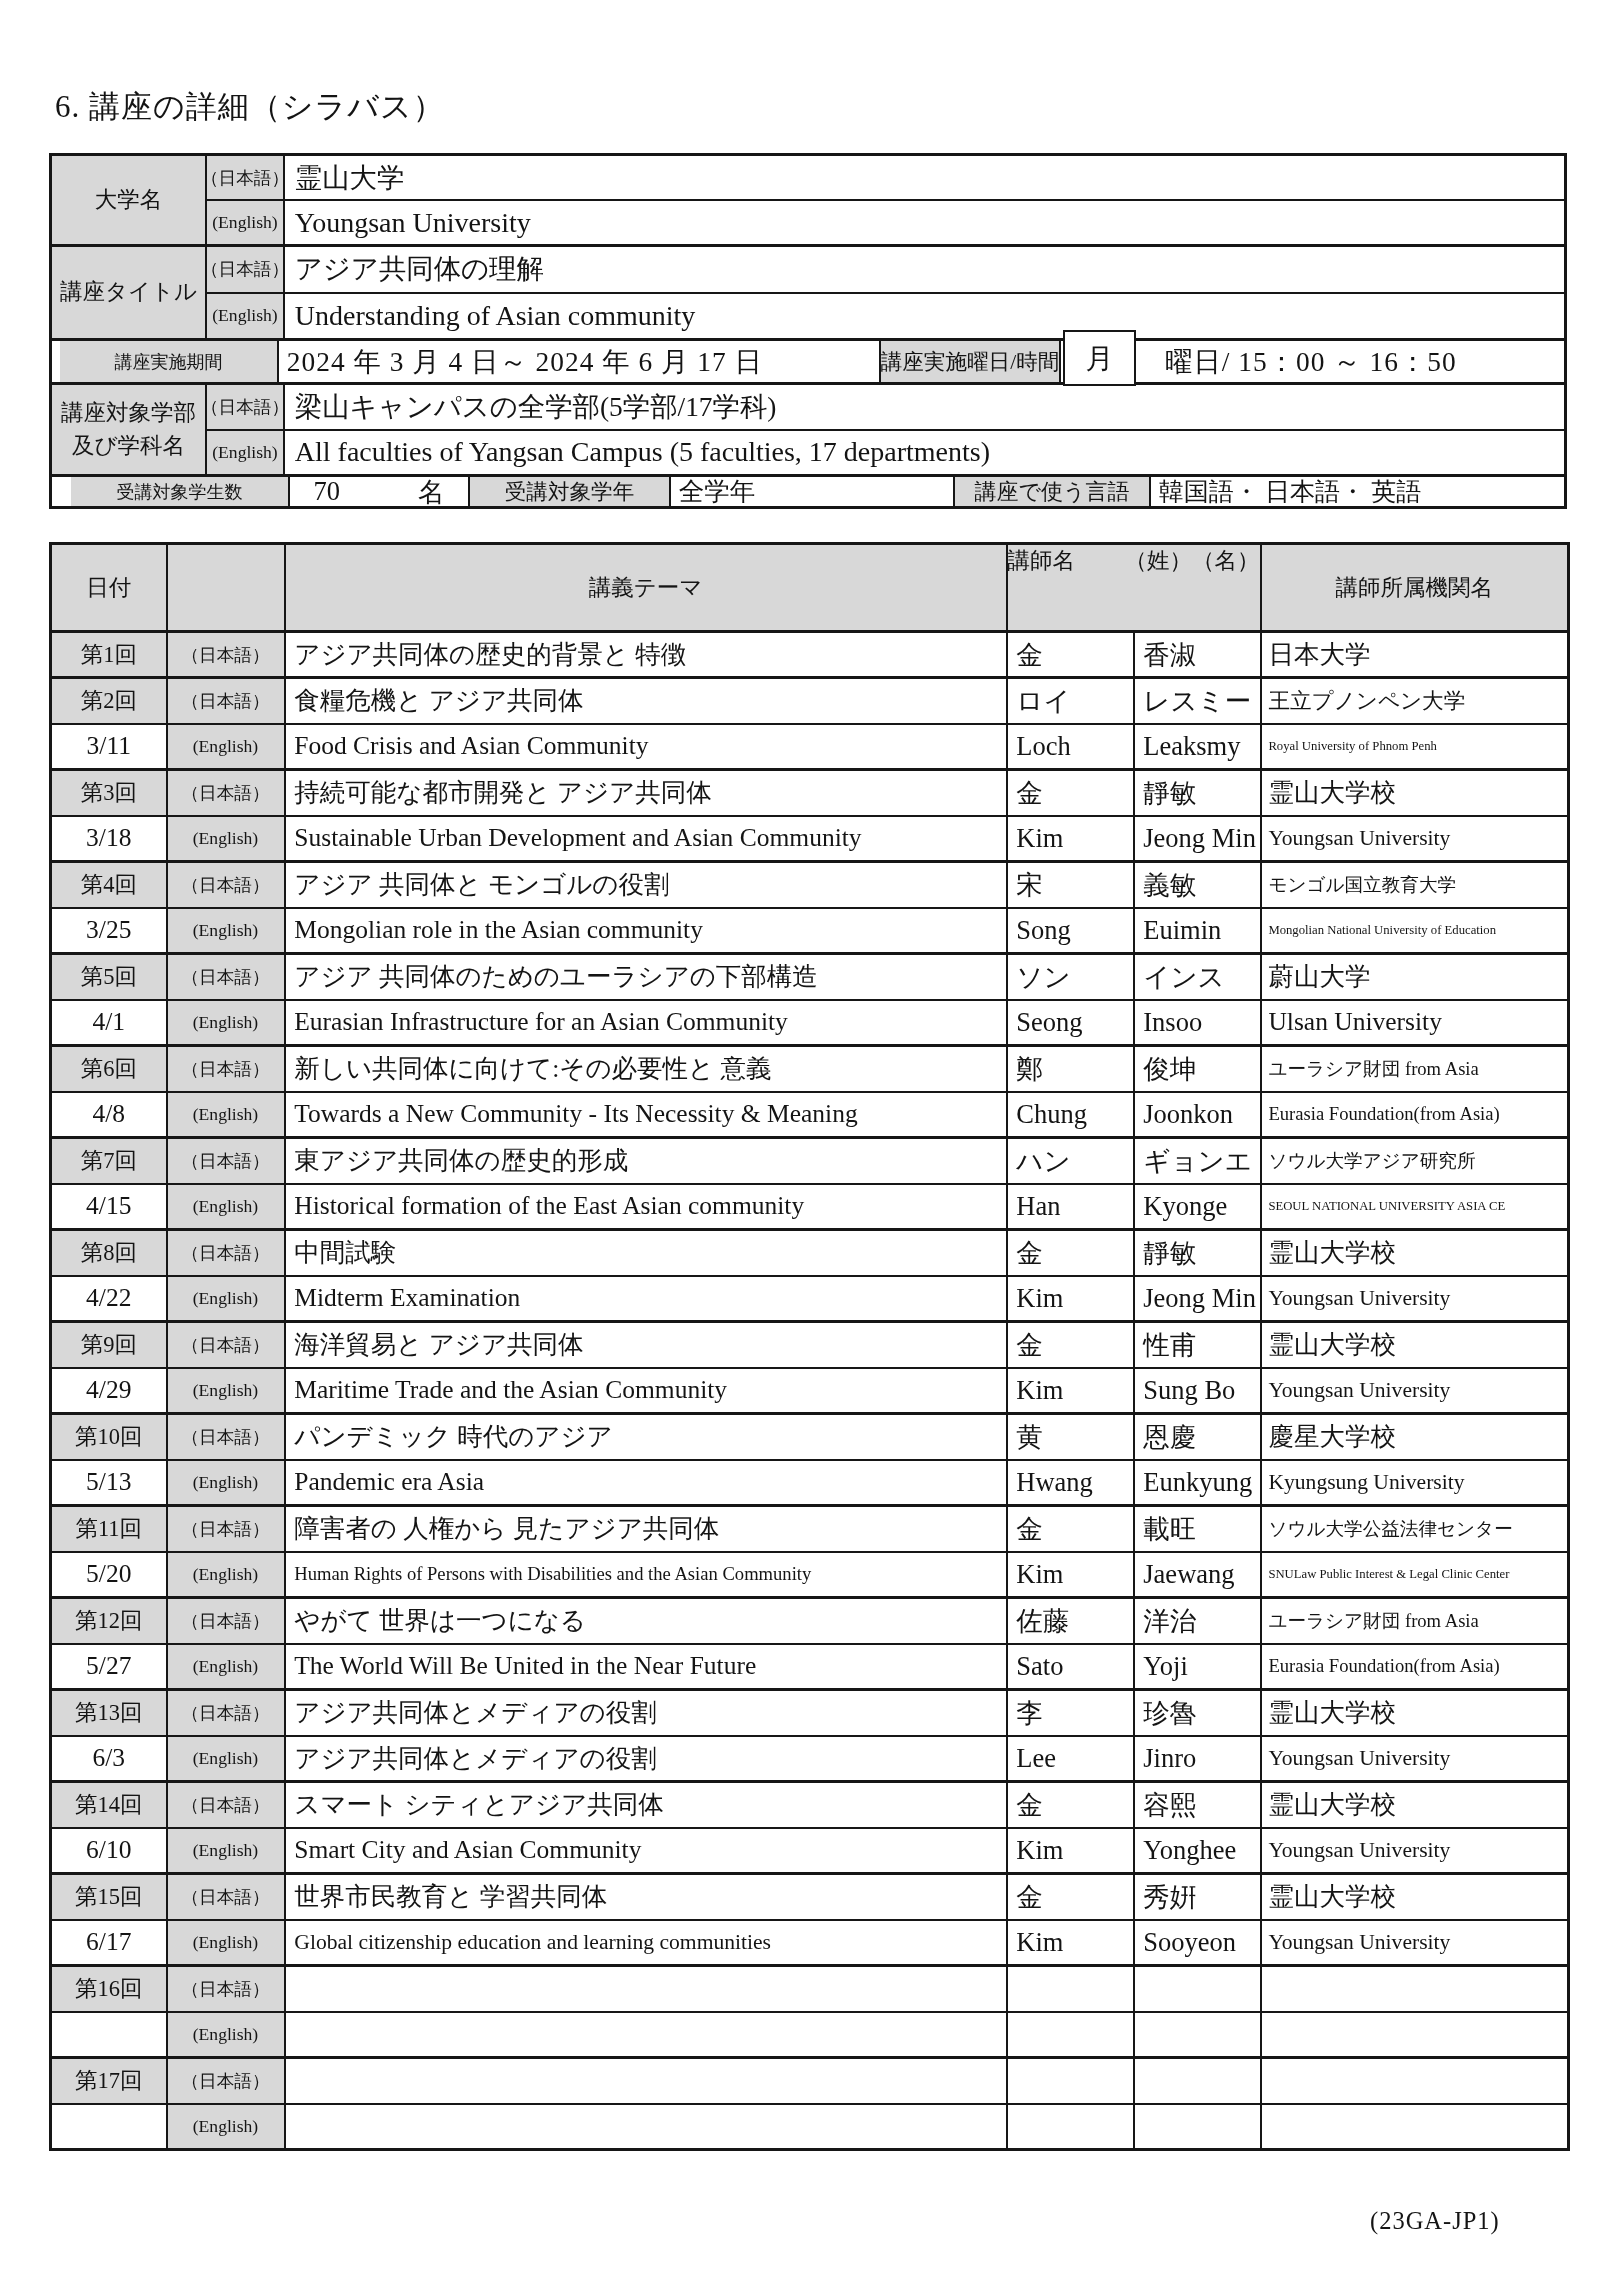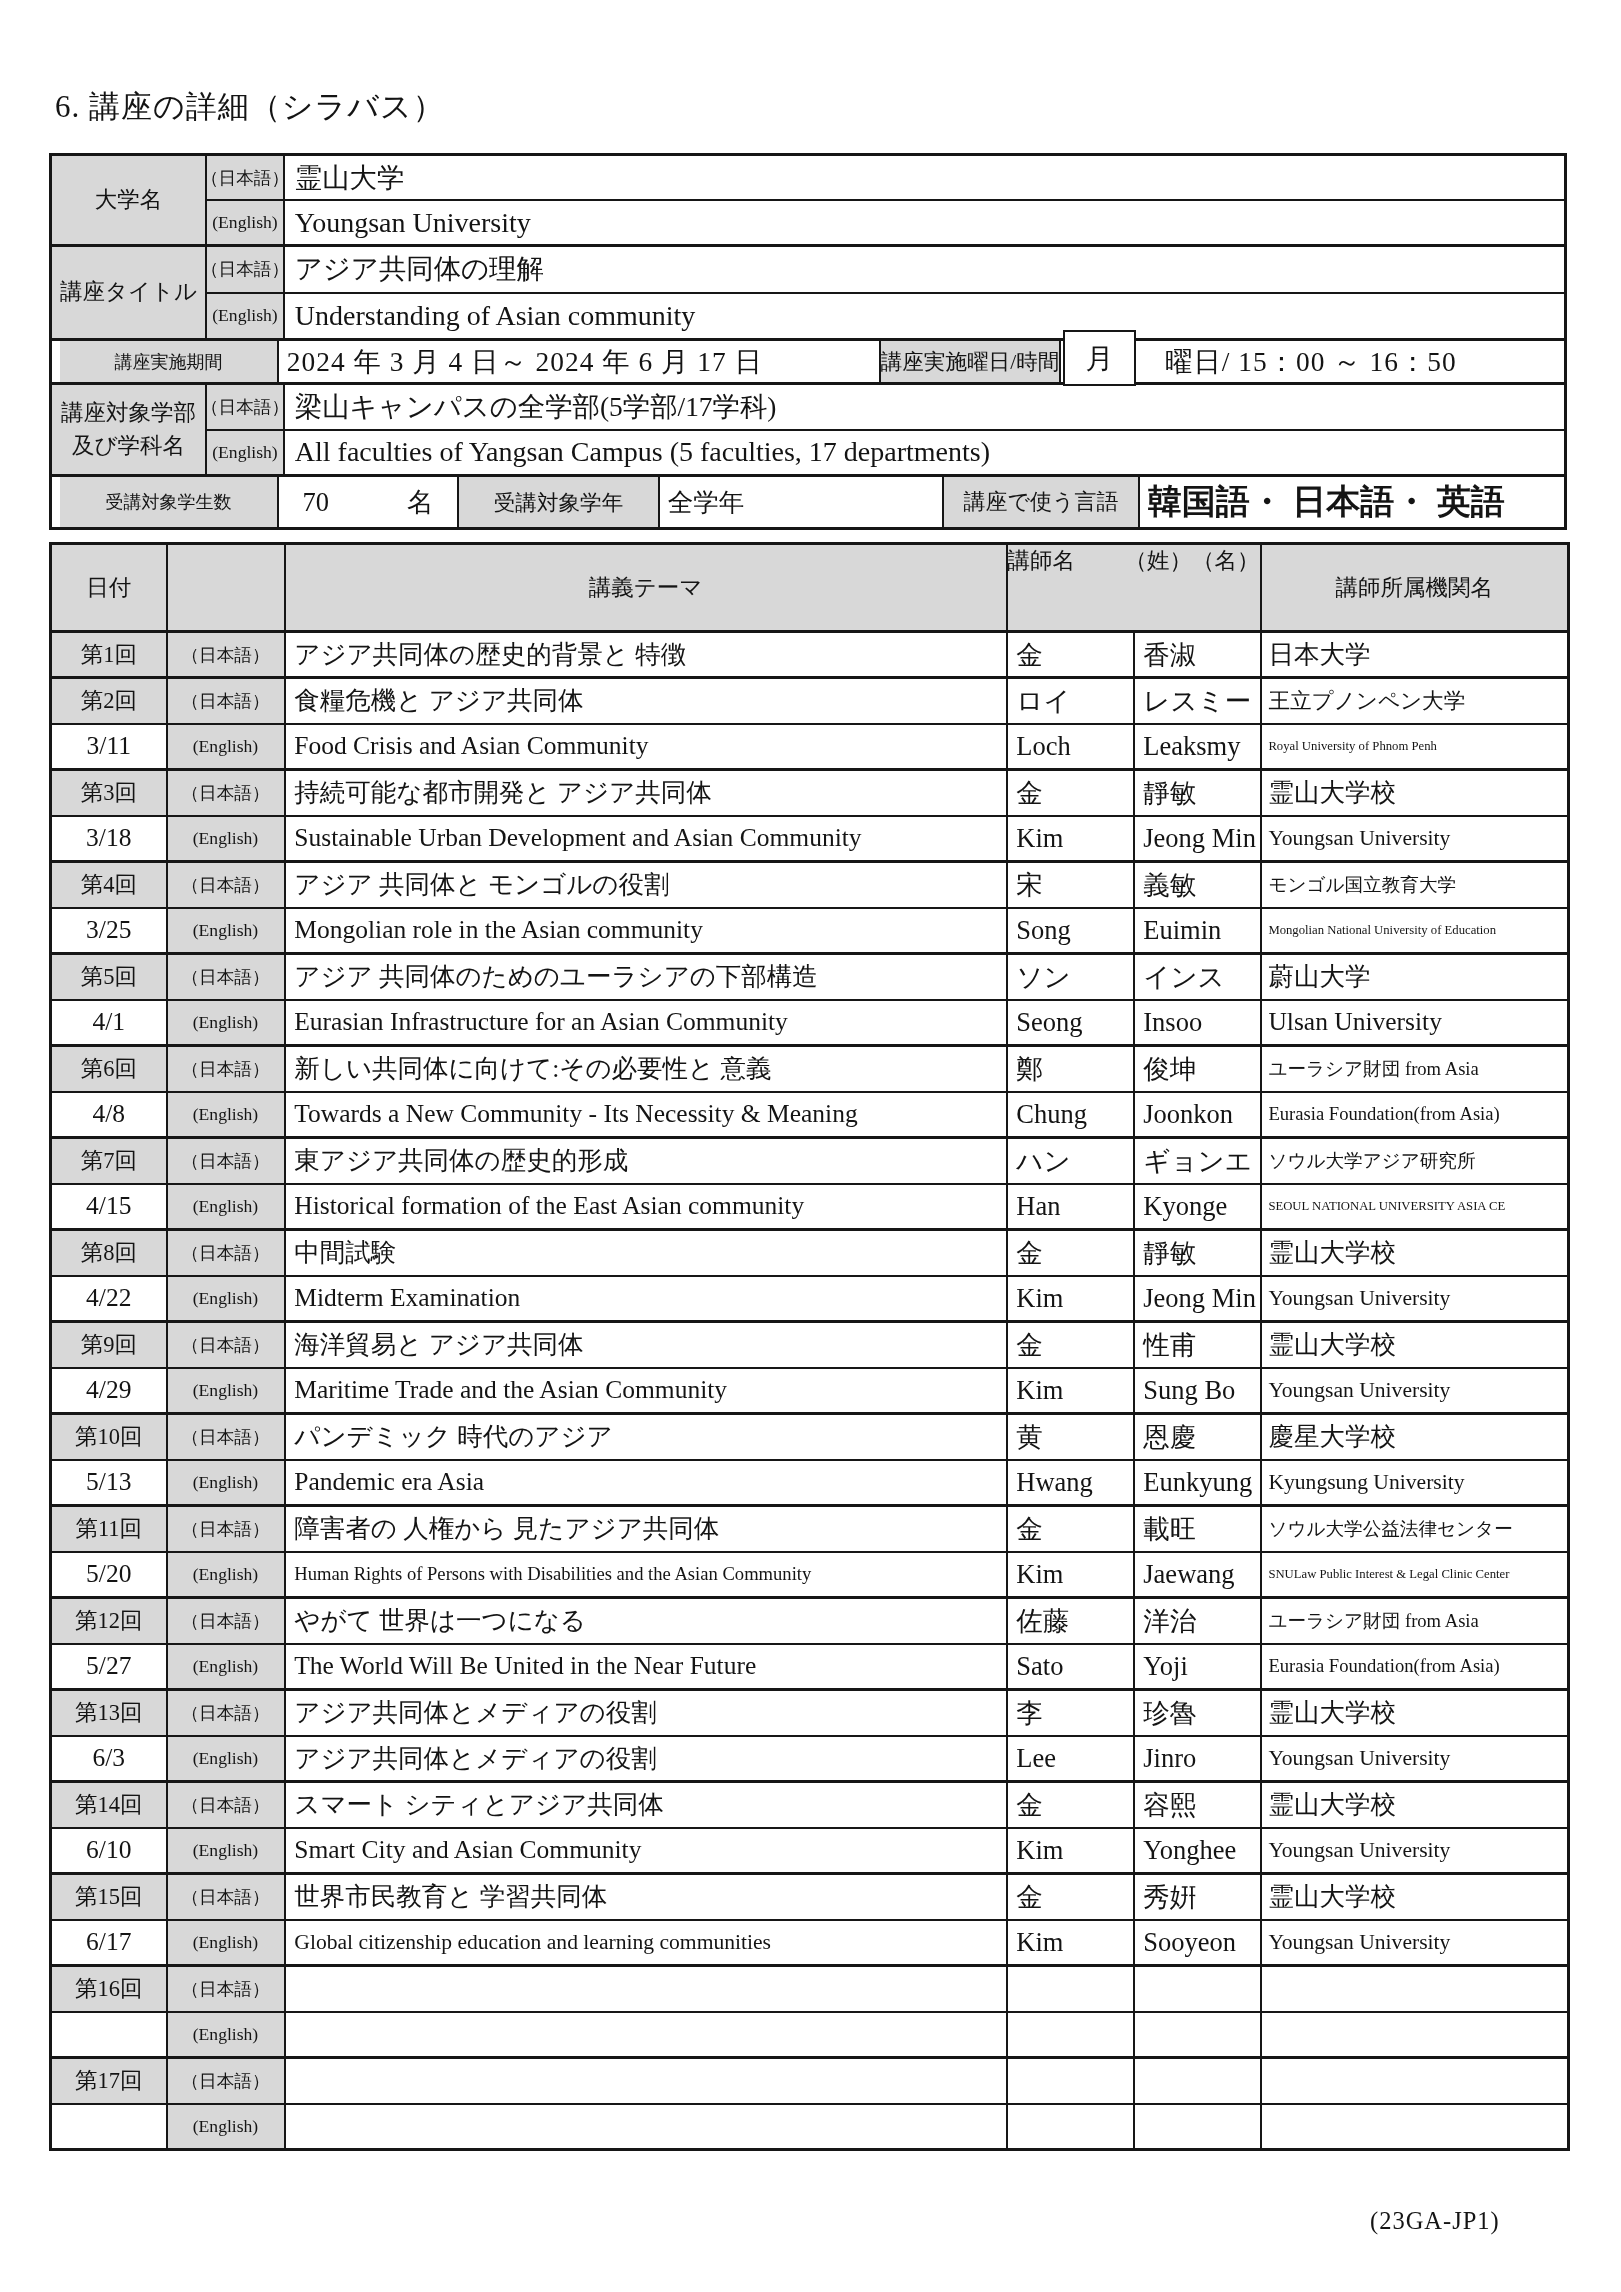--- a/index.html
+++ b/index.html
@@ -19,36 +19,36 @@
   .cell { display:flex; align-items:center; overflow:hidden; white-space:nowrap; }
   .g { background:#d8d8d8; }
   .band-label { width:155px; border-right:2.9px solid #161616; justify-content:center; font-size:22.5px; flex-direction:column; line-height:1.45; }
   .wide-label { width:219px; border-right:2.9px solid #161616; justify-content:center; font-size:18px;margin-left:8px; }
   .sub { flex:1; display:flex; flex-direction:column; }
   .subrow { display:flex; flex:1; }
   .subrow + .subrow { border-top:2px solid #161616; }
   .lang-cell { width:78px; border-right:2.9px solid #161616; justify-content:center; font-size:17.6px; }
   .value-cell { flex:1; padding:0 9.8px; font-size:27.4px; }
   .value-en { font-size:28px; }
-  .h90 { height:88px; } .h96 { height:94px; } .h45 { height:44px; } .h94 { height:92px; } .h42 { height:53px; }
+  .h90 { height:88px; } .h96 { height:94px; } .h45 { height:44px; } .h94 { height:92px; } .h42 { height:32px;padding-left:11px; }
 
   .period-value { width:602px; padding:0 7.8px; font-size:27.4px; border-right:2.9px solid #161616; letter-spacing:1px; }
   .day-label { width:180px; justify-content:center; font-size:21.6px; border-right:2.9px solid #161616; }
   .day-time { flex:1; padding:0; position:relative; overflow:visible; }
   .day-box {
     width:73px; height:56px; margin-top:-7.8px; margin-left:2px; background:#fff;
     border:2px solid #161616; text-align:center; line-height:54px; font-size:28px; position:relative; z-index:2; flex:none;
   }
   .time-text { font-size:27.4px; padding-left:29px; letter-spacing:1px; }
 
   .stu-count { width:180px; border-right:2.9px solid #161616; font-size:26.5px; padding:0 23.5px; justify-content:space-between; }
   .stu-grade-label { width:201px; border-right:2.9px solid #161616; justify-content:center; font-size:21.6px; }
   .stu-grade { width:284px; border-right:2.9px solid #161616; font-size:25.5px; padding:0 7.8px; }
   .stu-lang-label { width:196px; border-right:2.9px solid #161616; justify-content:center; font-size:22px; }
-  .stu-langs { flex:1; font-size:34px; padding:0 7.8px;font-weight:bold; }
+  .stu-langs { flex:1; font-size:25px; padding:0 7.8px; }
 
   
   table.schedule { position:absolute; left:49px; top:542px; width:1518px; border-collapse:collapse; table-layout:fixed; background:#fff; border:3.9px solid #161616; }
   .schedule th, .schedule td { border:2.9px solid #161616; overflow:hidden; white-space:nowrap; padding:0; }
   .schedule thead th { background:#d8d8d8; font-weight:normal; border-bottom:3.9px solid #161616; height:88px; font-size:22.5px; vertical-align:middle; }
   .schedule tbody tr { height:46px; }
   tr.rja td { border-top:3.9px solid #161616; }
   tr.ren td { border-top:2px solid #161616; }
   td.gc { background:#d8d8d8; }
   td.c-no   { text-align:center; font-size:22.5px; }

